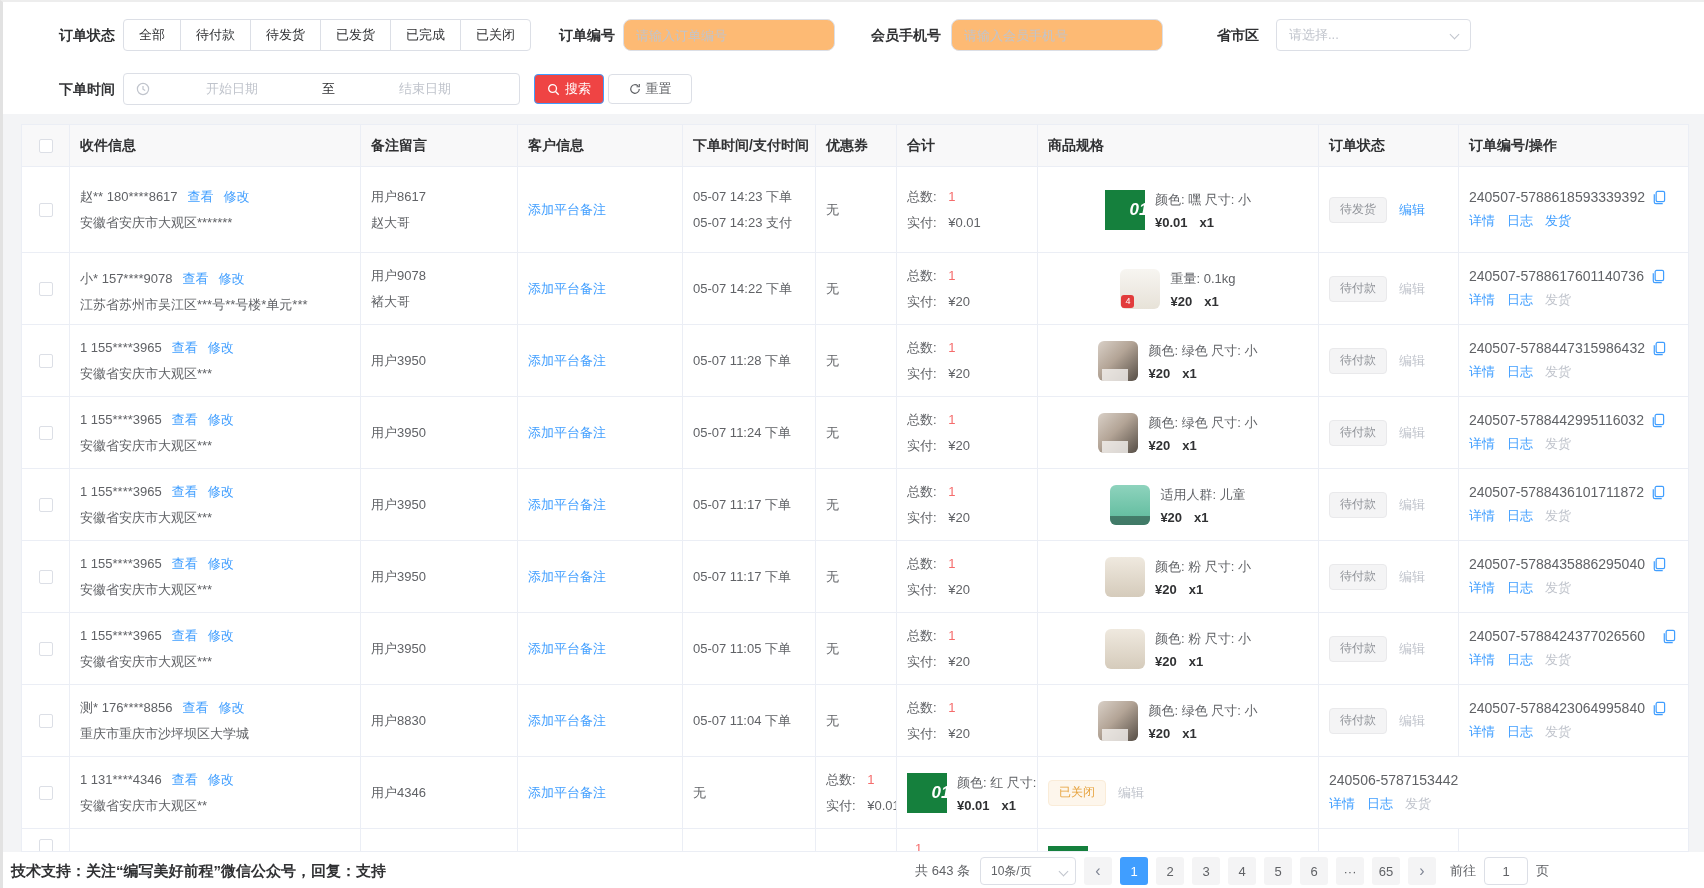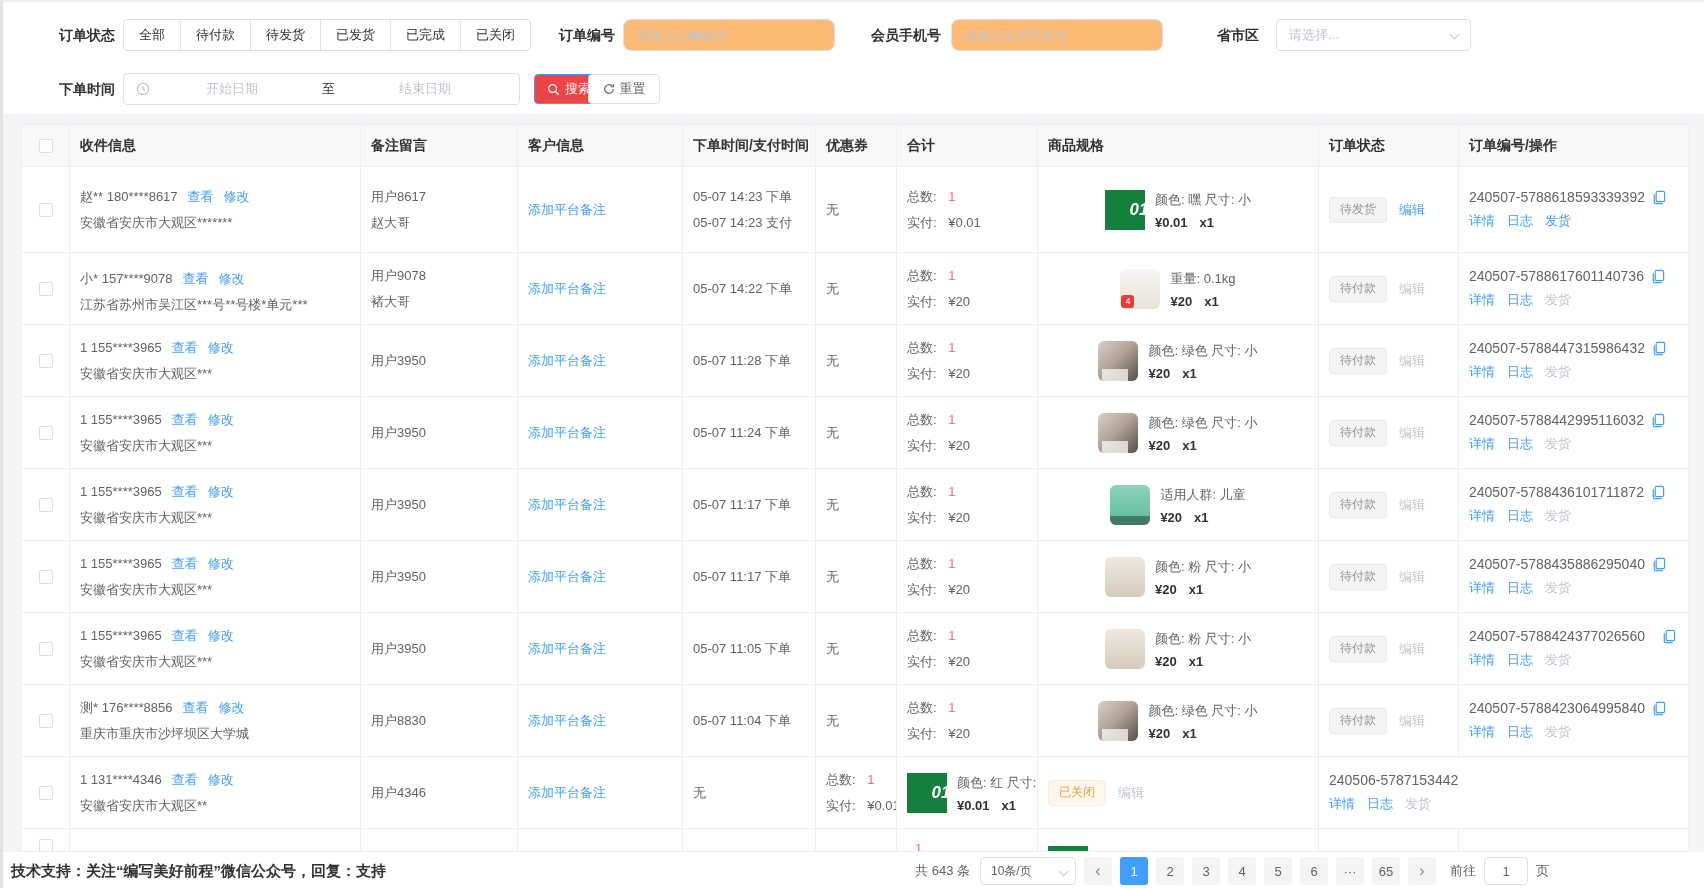--- a/index.html
+++ b/index.html
@@ -133,21 +133,21 @@
     <span class="sep">至</span>
     <span class="ph">结束日期</span>
   </div>
   <div class="btn btn-primary" style="left:531px; width:70px;">
     <svg width="13" height="13" viewBox="0 0 14 14">
       <circle cx="6" cy="6" r="4.2" fill="none" stroke="#fff" stroke-width="1.4"></circle>
       <path d="M9.2 9.2 L12.6 12.6" stroke="#fff" stroke-width="1.4"></path>
     </svg>
     <span>搜索</span>
   </div>
-  <div class="btn btn-plain" style="left:585px; width:72px;">
+  <div class="btn btn-plain" style="left:605px; width:84px;">
     <svg width="12" height="12" viewBox="0 0 14 14">
       <path d="M12 7a5 5 0 1 1-1.6-3.7" fill="none" stroke="#606266" stroke-width="1.4"></path>
       <path d="M12 1.2v3.2H8.8" fill="none" stroke="#606266" stroke-width="1.4"></path>
     </svg>
     <span>重置</span>
   </div>
 </div>
 
 <div class="table-wrap">
   <div class="thead grid">

